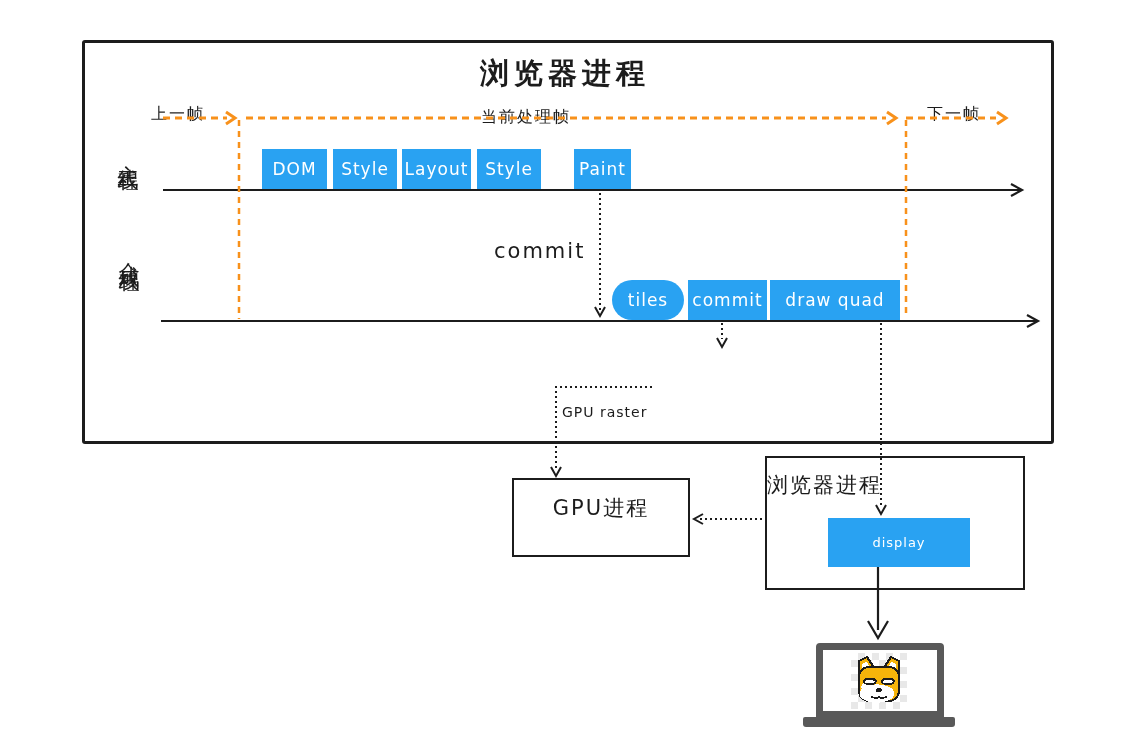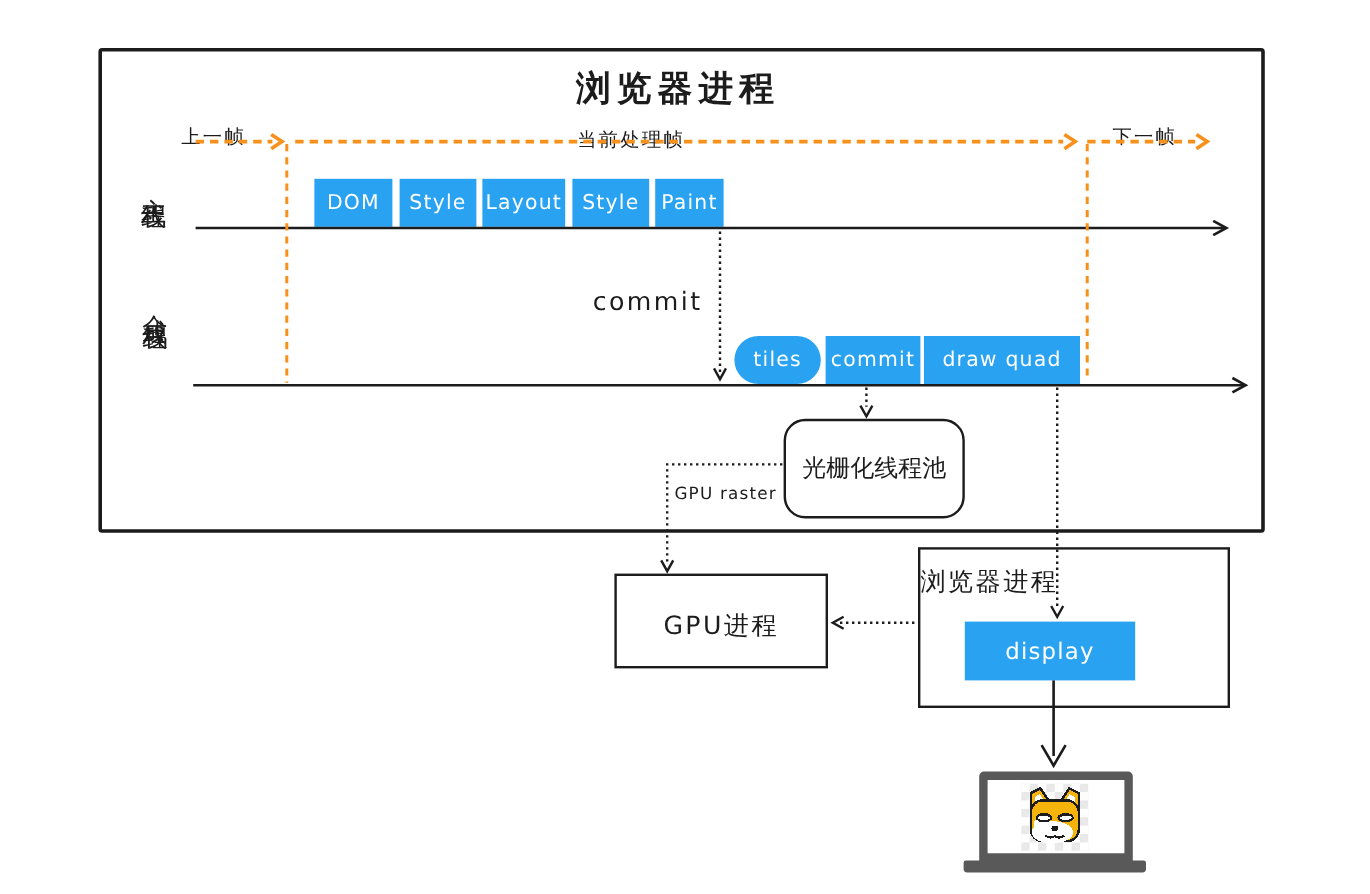--- a/index.html
+++ b/index.html
@@ -27,25 +27,25 @@
   
   .stage{position:absolute; height:40px; background:var(--blue); color:#fff; display:flex; align-items:center; justify-content:center; font-size:17px; letter-spacing:1px;}
   .row-main{top:149px;}
   .row-comp{top:280px;}
   
   #commit-label{left:494px; top:239px; font-size:21px; letter-spacing:2px; font-weight:500;}
   
   #raster-pool{left:653px; top:349px; width:147px; height:79px; border:2.5px solid var(--ink); border-radius:18px; background:#fff; display:flex; align-items:center; justify-content:center; font-size:20px;}
   #gpu-raster-label{left:562px; top:404px; font-size:14px; letter-spacing:1px;}
   
-  #gpu-box{left:512px; top:478px; width:178px; height:79px; border:2.5px solid var(--ink); background:#fff; text-align:center; font-size:21px; letter-spacing:2px; box-sizing:border-box; padding-top:27px;}
+  #gpu-box{left:512px; top:478px; width:178px; height:79px; border:2.5px solid var(--ink); background:#fff; text-align:center; font-size:21px; letter-spacing:2px; box-sizing:border-box; padding-top:14px;}
   
   #browser-box{left:765px; top:456px; width:260px; height:134px; border:2.5px solid var(--ink); background:#fff; box-sizing:border-box;}
   #browser-title{margin-top:13px; font-size:21px; letter-spacing:2px;}
-  #display-box{left:804px; top:518px; width:142px; height:49px; background:var(--blue); color:#fff; display:flex; align-items:center; justify-content:center; font-size:19px; letter-spacing:1px;}
+  #display-box{left:828px; top:518px; width:142px; height:49px; background:var(--blue); color:#fff; display:flex; align-items:center; justify-content:center; font-size:13px; letter-spacing:1px;}
   
   #laptop-screen{left:816px; top:643px; width:128px; height:75px; border:7px solid var(--gray); border-radius:4px 4px 0 0; background:#fff; box-sizing:border-box;}
   #laptop-base{left:803px; top:717px; width:152px; height:10px; background:var(--gray); border-radius:2px 2px 3px 3px;}
   #checker{left:851px; top:653px; width:56px; height:56px; background-color:#fff;
     background-image:linear-gradient(45deg,#e8e8e8 25%,transparent 25%,transparent 75%,#e8e8e8 75%),
                      linear-gradient(45deg,#e8e8e8 25%,transparent 25%,transparent 75%,#e8e8e8 75%);
     background-position:0 0,7px 7px; background-size:14px 14px;}
   #doge{left:853px; top:655px;}
   
   #overlay{position:absolute; inset:0; width:1142px; height:745px; pointer-events:none; z-index:10;}
@@ -69,31 +69,28 @@
   <div class="abs frame-label" id="label-cur">当前处理帧</div>
   <div class="abs frame-label" id="label-next">下一帧</div>
 
   <div class="abs thread-label" id="label-main-thread">主线程</div>
   <div class="abs thread-label" id="label-comp-thread">合成线程</div>
 
   <div class="stage row-main" style="left:262px;width:65px;">DOM</div>
   <div class="stage row-main" style="left:333px;width:64px;">Style</div>
   <div class="stage row-main" style="left:402px;width:69px;">Layout</div>
   <div class="stage row-main" style="left:477px;width:64px;">Style</div>
-  <div class="stage row-main" style="left:546px;width:57px;">Paint</div>
+  <div class="stage row-main" style="left:574px;width:57px;">Paint</div>
 
   <div class="abs" id="commit-label">commit</div>
 
   <div class="stage row-comp" style="left:612px;width:72px;border-radius:20px;">tiles</div>
   <div class="stage row-comp" style="left:688px;width:79px;">commit</div>
   <div class="stage row-comp" style="left:770px;width:130px;">draw quad</div>
 
-  <div class="abs" id="raster-pool">
-    <span>光栅化线程池</span>
-  </div>
   <div class="abs" id="gpu-raster-label">GPU raster</div>
 
   <div class="abs" id="gpu-box">
     <span>GPU进程</span>
   </div>
 
   <div class="abs" id="browser-box">
     <div id="browser-title">浏览器进程</div>
   </div>
   <div class="abs" id="display-box">

